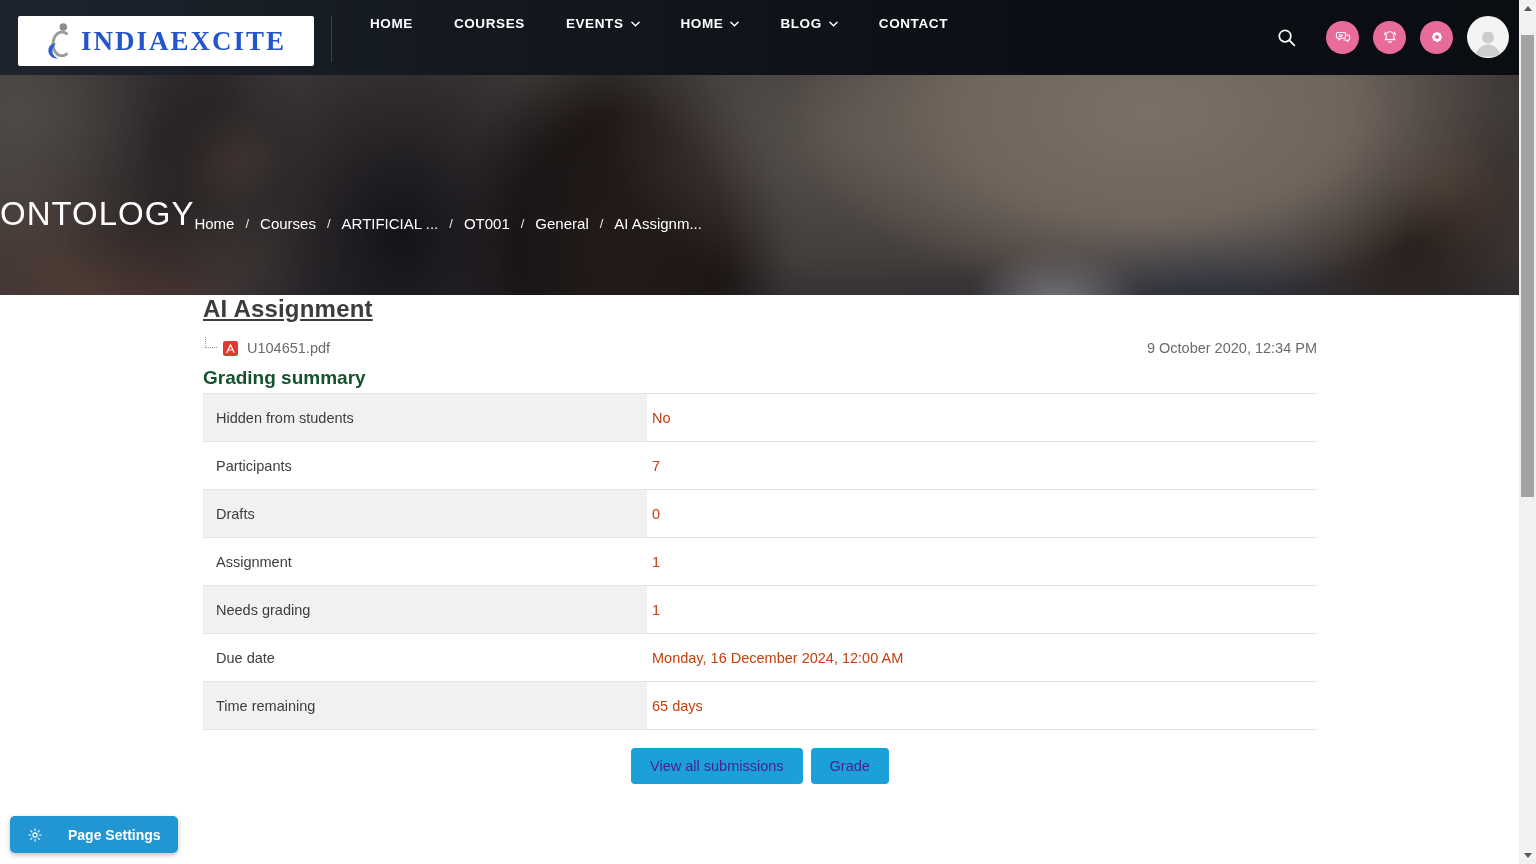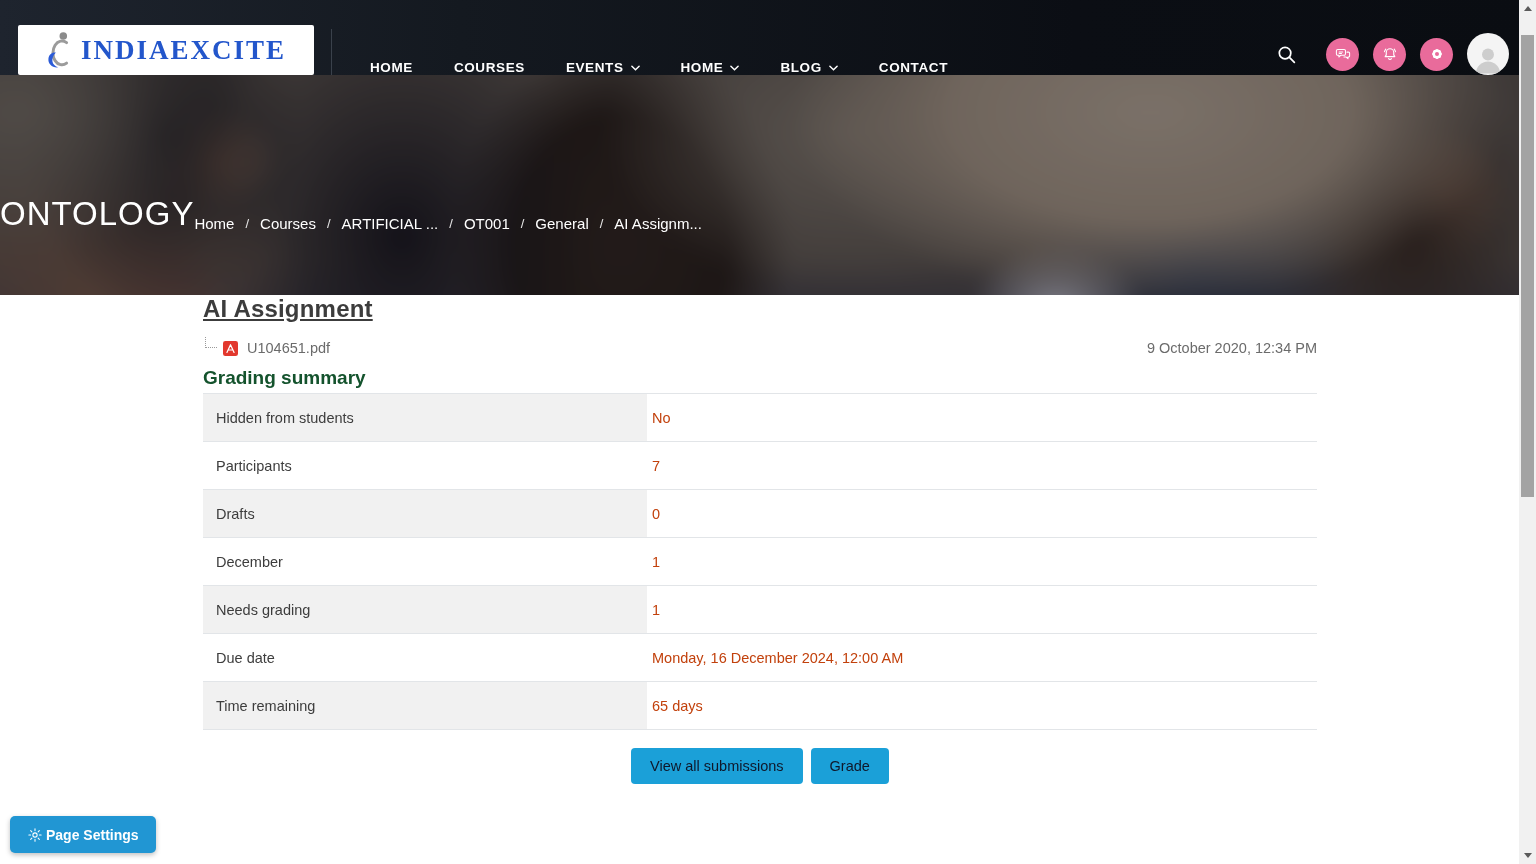--- a/index.html
+++ b/index.html
@@ -8,22 +8,22 @@
     font-family: "Liberation Sans", sans-serif;
     background: #ffffff;
     position: relative;
   }
 
   
   .navbar {
     height: 75px;
     background: linear-gradient(90deg, #1e242e 0%, #141920 30%, #0b0e14 70%, #0a0d12 100%);
     display: flex;
-    align-items: flex-end;
-    padding: 0 27px 0 18px;
+    align-items: flex-start;
+    padding: 16px 27px 0 18px;
     position: relative;
     z-index: 5;
   }
   .logo-box {
     background: #ffffff;
     width: 296px;
     height: 50px;
     border-radius: 2px;
     display: flex;
     align-items: center;
@@ -226,21 +226,21 @@
   }
 
   .actions-row {
     margin-top: 18px;
     display: flex;
     justify-content: center;
     gap: 8px;
   }
   .btn-primary {
     background: #1ba0d8;
-    color: #0f172a;
+    color: #4c1d95;
     border: none;
     border-radius: 4px;
     font-family: "Liberation Sans", sans-serif;
     font-size: 14.5px;
     padding: 0 19px;
     height: 36px;
     cursor: pointer;
   }
 
   
@@ -249,21 +249,21 @@
     left: 10px;
     bottom: 11px;
     background: #2196d3;
     color: #ffffff;
     border: none;
     border-radius: 5px;
     height: 37px;
     padding: 16px 17px;
     display: flex;
     align-items: center;
-    gap: 3px;
+    gap: 25px;
     font-family: "Liberation Sans", sans-serif;
     font-size: 14px;
     font-weight: 700;
     cursor: pointer;
     box-shadow: 0 2px 5px rgba(0,0,0,0.25);
     z-index: 20;
   }
 
   
   .scrollbar {
@@ -431,21 +431,21 @@
     </div>
     <div class="grade-row">
       <div class="cell-label">Participants</div>
       <div class="cell-value">7</div>
     </div>
     <div class="grade-row">
       <div class="cell-label">Drafts</div>
       <div class="cell-value">0</div>
     </div>
     <div class="grade-row">
-      <div class="cell-label">December</div>
+      <div class="cell-label">Assignment</div>
       <div class="cell-value">1</div>
     </div>
     <div class="grade-row">
       <div class="cell-label">Needs grading</div>
       <div class="cell-value">1</div>
     </div>
     <div class="grade-row">
       <div class="cell-label">Due date</div>
       <div class="cell-value">Monday, 16 December 2024, 12:00 AM</div>
     </div>

